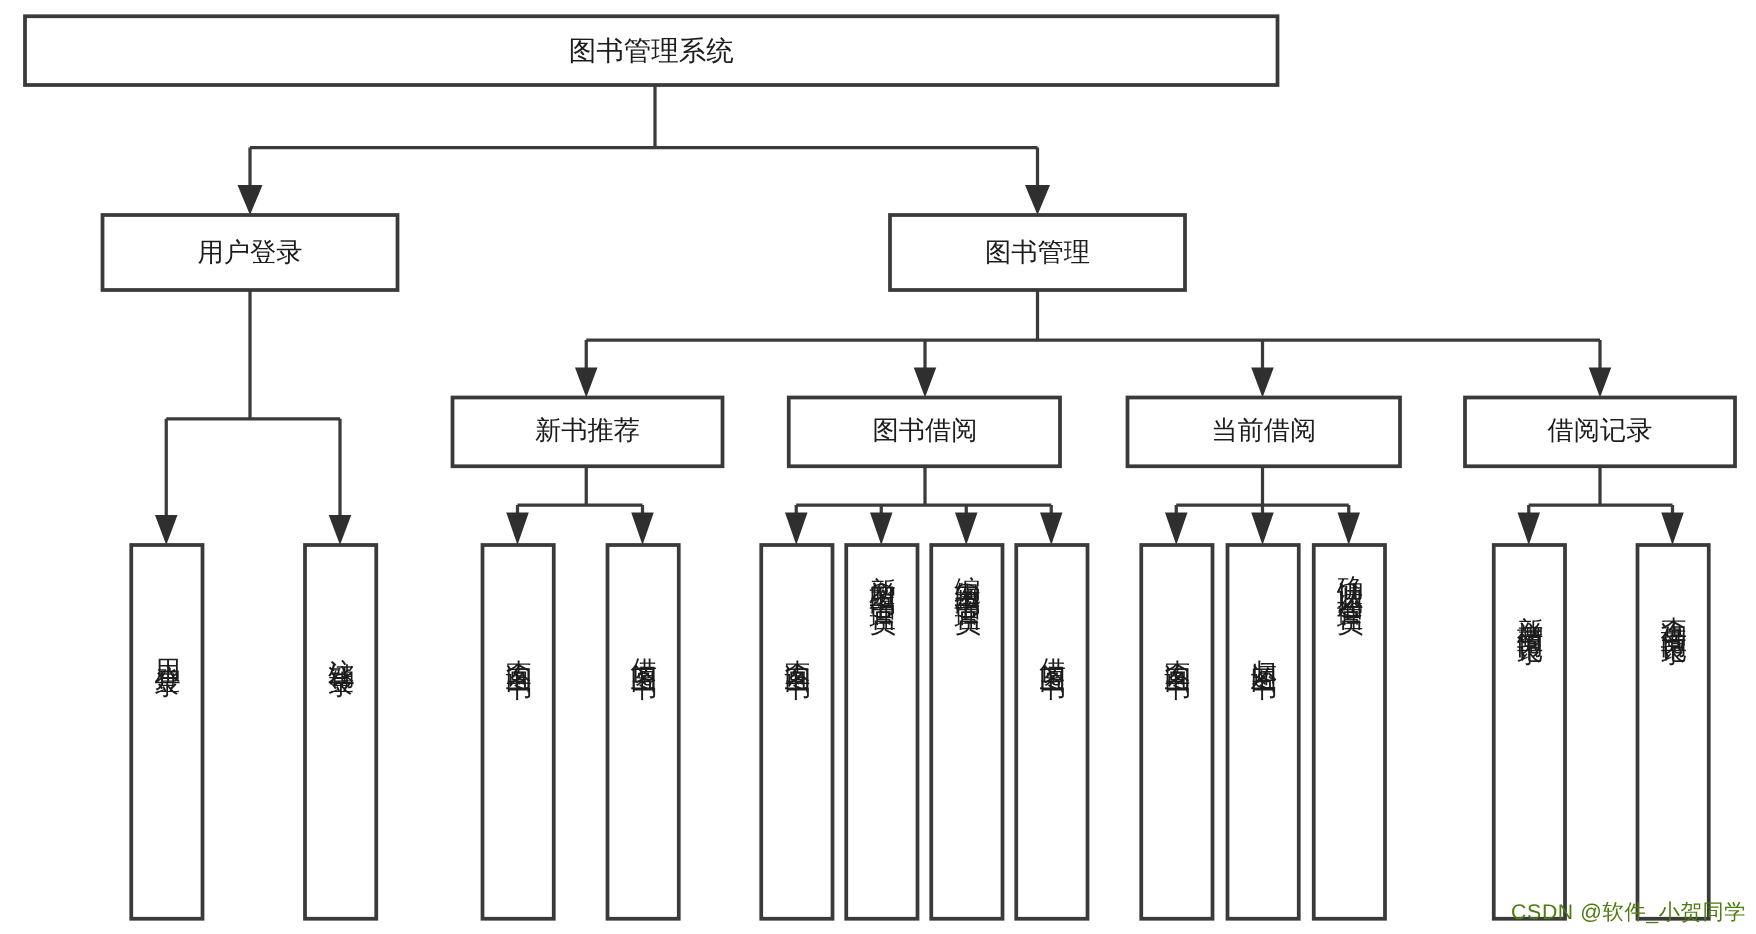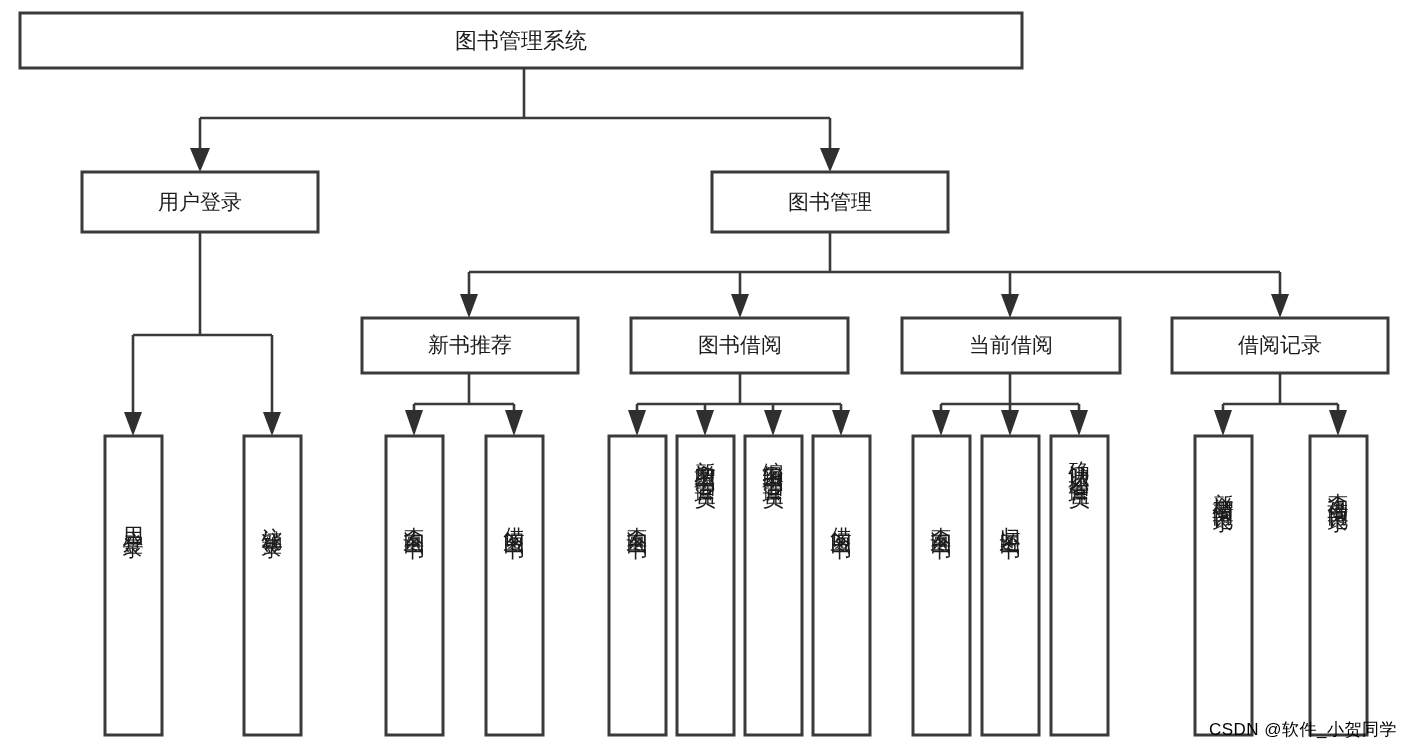--- a/index.html
+++ b/index.html
@@ -72,21 +72,21 @@
     letter-spacing: 4px;
     color: #1c1c1c;
     white-space: nowrap;
   }
   .watermark {
     position: absolute;
     right: 8px;
     bottom: 6px;
     font-family: "Liberation Sans", "DejaVu Sans", sans-serif;
     font-size: 17px;
-    color: #000000;
+    color: #4d7c0f;
     letter-spacing: 0.5px;
     user-select: none;
   }
 </style>
 </head>
 <body>
 
 <div id="diagram-root">
 
   <svg class="tree" viewBox="0 0 1405 747" xmlns="http://www.w3.org/2000/svg">

